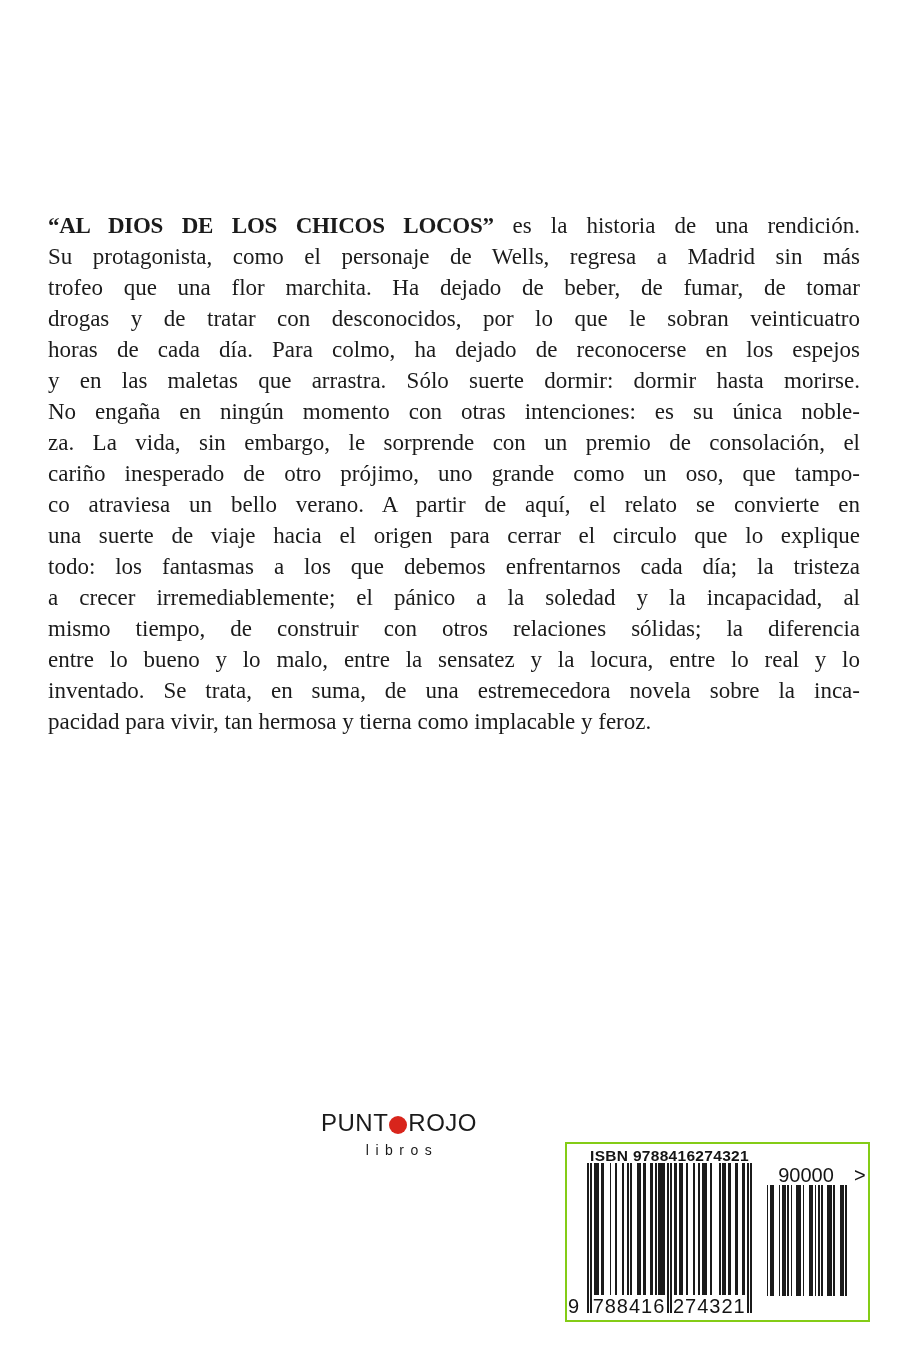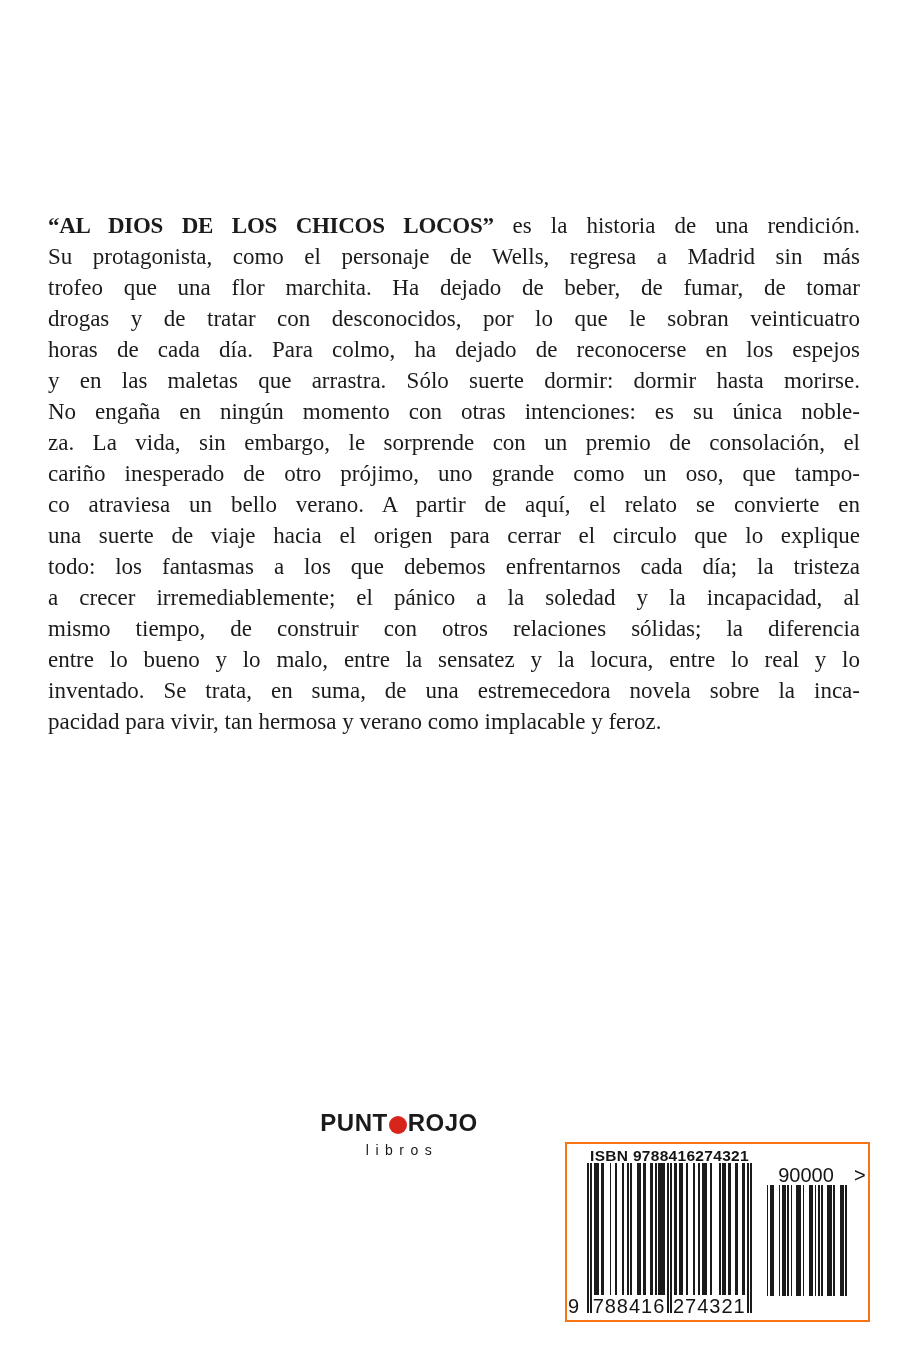--- a/index.html
+++ b/index.html
@@ -18,32 +18,32 @@
     line-height:31px;height:31px;overflow:hidden;
     text-align:justify;text-align-last:justify;
   }
   .syn-line.last{text-align-last:left;}
   .t-bold{font-weight:700;letter-spacing:-0.3px;}
 
   
   .logo{position:absolute;left:299px;top:1108px;width:200px;text-align:center;}
   .wordmark{
     display:flex;justify-content:center;align-items:center;height:30px;
-    font-size:24px;font-weight:700;letter-spacing:0.5px;color:#1a1a1a;
+    font-size:24px;font-weight:400;letter-spacing:0.5px;color:#1a1a1a;
   }
   .dot{
     width:18px;height:18px;border-radius:50%;
     background:var(--accent,#d8251c);display:inline-block;margin:3px 1px 0 1px;
   }
   .tagline{margin-top:4px;font-size:14px;letter-spacing:6.5px;padding-left:6px;color:#1a1a1a;}
 
   
   .bcbox{
     position:absolute;left:565px;top:1142px;width:305px;height:180px;
-    border:2px solid #f97316;background:#fff;box-sizing:border-box;
+    border:2px solid #84cc16;background:#fff;box-sizing:border-box;
   }
   .isbn{
     position:absolute;left:20px;top:3px;width:165px;text-align:center;
     font-size:15.5px;font-weight:700;letter-spacing:0.3px;color:#141414;
   }
   .main-bars{position:absolute;left:20px;top:19px;width:165px;height:150px;}
   .addon-bars{position:absolute;left:198px;top:41px;width:82px;height:111px;}
   .main-bars rect,.addon-bars rect{fill:var(--ink,#161616);shape-rendering:crispEdges;}
   .d{position:absolute;top:151px;font-size:20px;color:#141414;}
   .d.lead{left:1px;}
@@ -68,21 +68,21 @@
         <div class="syn-line">No engaña en ningún momento con otras intenciones: es su única noble-</div>
         <div class="syn-line">za. La vida, sin embargo, le sorprende con un premio de consolación, el</div>
         <div class="syn-line">cariño inesperado de otro prójimo, uno grande como un oso, que tampo-</div>
         <div class="syn-line">co atraviesa un bello verano. A partir de aquí, el relato se convierte en</div>
         <div class="syn-line">una suerte de viaje hacia el origen para cerrar el circulo que lo explique</div>
         <div class="syn-line">todo: los fantasmas a los que debemos enfrentarnos cada día; la tristeza</div>
         <div class="syn-line">a crecer irremediablemente; el pánico a la soledad y la incapacidad, al</div>
         <div class="syn-line">mismo tiempo, de construir con otros relaciones sólidas; la diferencia</div>
         <div class="syn-line">entre lo bueno y lo malo, entre la sensatez y la locura, entre lo real y lo</div>
         <div class="syn-line">inventado. Se trata, en suma, de una estremecedora novela sobre la inca-</div>
-        <div class="syn-line last">pacidad para vivir, tan hermosa y verano como implacable y feroz.</div>
+        <div class="syn-line last">pacidad para vivir, tan hermosa y tierna como implacable y feroz.</div>
       </div>
   </section>
 
   <div class="logo">
     <div class="wordmark">
       <span>PUNT</span>
       <span class="dot"></span>
       <span>ROJO</span>
     </div>
     <div class="tagline">libros</div>

